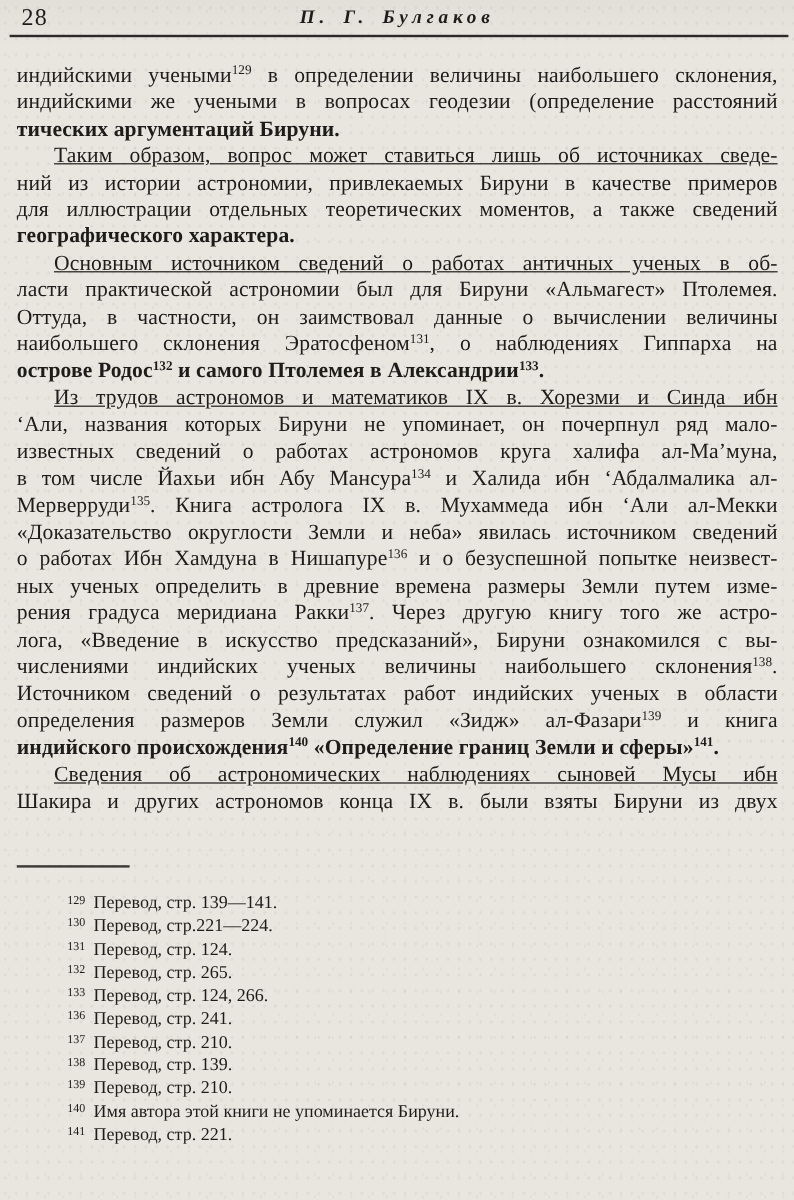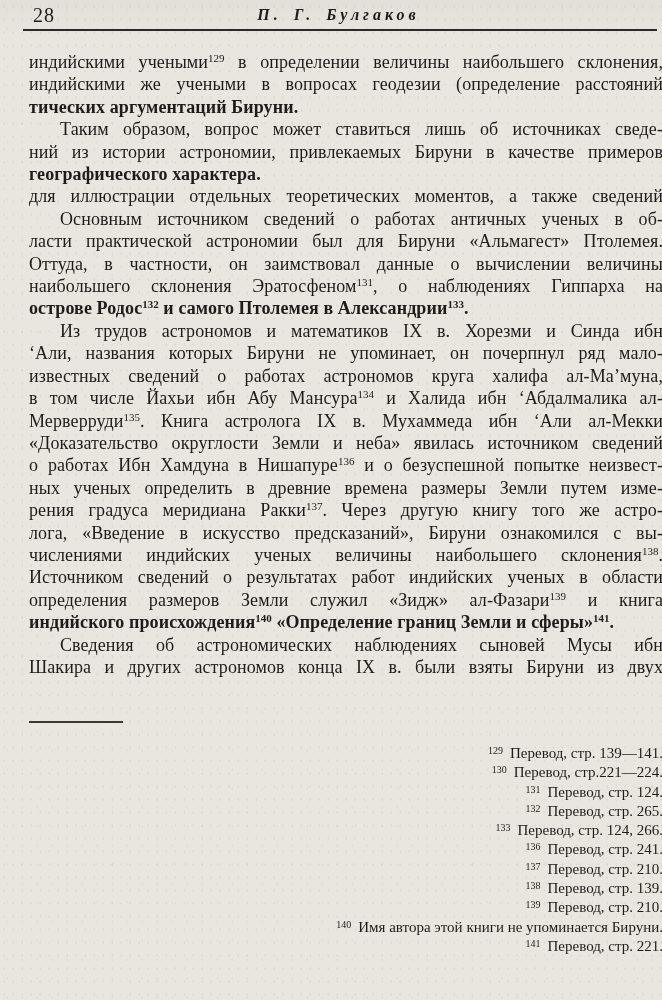--- a/index.html
+++ b/index.html
@@ -14,21 +14,20 @@
     background-image:
       radial-gradient(rgba(40,38,34,0.05) 1px, transparent 1px),
       radial-gradient(rgba(40,38,34,0.04) 1px, transparent 1px),
       linear-gradient(180deg, rgba(120,115,105,0.06), rgba(120,115,105,0) 40px);
     background-size: 9px 13px, 15px 19px, 100% 100%;
   }
 
   .page {
     position: absolute;
     inset: 0;
-    margin-left: 15px;
   }
 
   
   .running-head { position: absolute; top: 0; left: 0; right: 0; height: 34px; }
   .page-number {
     position: absolute;
     left: 18px; top: 4px;
     font-size: 20px;
     letter-spacing: 1px;
   }
@@ -60,21 +59,21 @@
     line-height: 22.4px;
     letter-spacing: 0.1px;
   }
   .paragraph { margin: 0; }
   .line {
     text-align: justify;
     text-align-last: justify;
     white-space: nowrap; 
     white-space: normal;
   }
-  .line.indent { text-indent: 31px; }
+  .line.indent { text-indent: 31px; text-decoration: underline; }
   .line.noflush { text-align-last: left; font-weight: bold; }
   sup.fnref {
     font-size: 11px;
     line-height: 0;
     vertical-align: 6px;
     letter-spacing: 0;
   }
 
   
   .footnote-rule {
@@ -84,21 +83,21 @@
     background: #3a3936;
   }
   .footnotes {
     position: absolute;
     top: 744px;
     left: 14px;
     width: 634px;
     font-size: 15px;
     line-height: 19.3px;
   }
-  .footnote { padding-left: 42px; text-indent: 0; text-align: right; }
+  .footnote { padding-left: 42px; text-indent: 0; }
   .footnote sup.fnref { vertical-align: 4px; font-size: 10px; margin-right: 7px; }
 </style>
 </head>
 <body>
 
 <div class="page">
 
   <div class="running-head">
     <div class="page-number">28</div>
     <div class="running-title">П. Г. Булгаков</div>
@@ -107,22 +106,22 @@
 
   <div class="body-text">
       <div class="paragraph">
         <div class="line">индийскими учеными<sup class="fnref">129</sup> в определении величины наибольшего склонения,</div>
         <div class="line">индийскими же учеными в вопросах геодезии (определение расстояний</div>
         <div class="line noflush">тических аргументаций Бируни.</div>
       </div>
       <div class="paragraph">
         <div class="line indent">Таким образом, вопрос может ставиться лишь об источниках сведе-</div>
         <div class="line">ний из истории астрономии, привлекаемых Бируни в качестве примеров</div>
+        <div class="line">для иллюстрации отдельных теоретических моментов, а также сведений</div>
         <div class="line noflush">географического характера.</div>
-        <div class="line">для иллюстрации отдельных теоретических моментов, а также сведений</div>
       </div>
       <div class="paragraph">
         <div class="line indent">Основным источником сведений о работах античных ученых в об-</div>
         <div class="line">ласти практической астрономии был для Бируни «Альмагест» Птолемея.</div>
         <div class="line">Оттуда, в частности, он заимствовал данные о вычислении величины</div>
         <div class="line">наибольшего склонения Эратосфеном<sup class="fnref">131</sup>, о наблюдениях Гиппарха на</div>
         <div class="line noflush">острове Родос<sup class="fnref">132</sup> и самого Птолемея в Александрии<sup class="fnref">133</sup>.</div>
       </div>
       <div class="paragraph">
         <div class="line indent">Из трудов астрономов и математиков IX в. Хорезми и Синда ибн</div>

